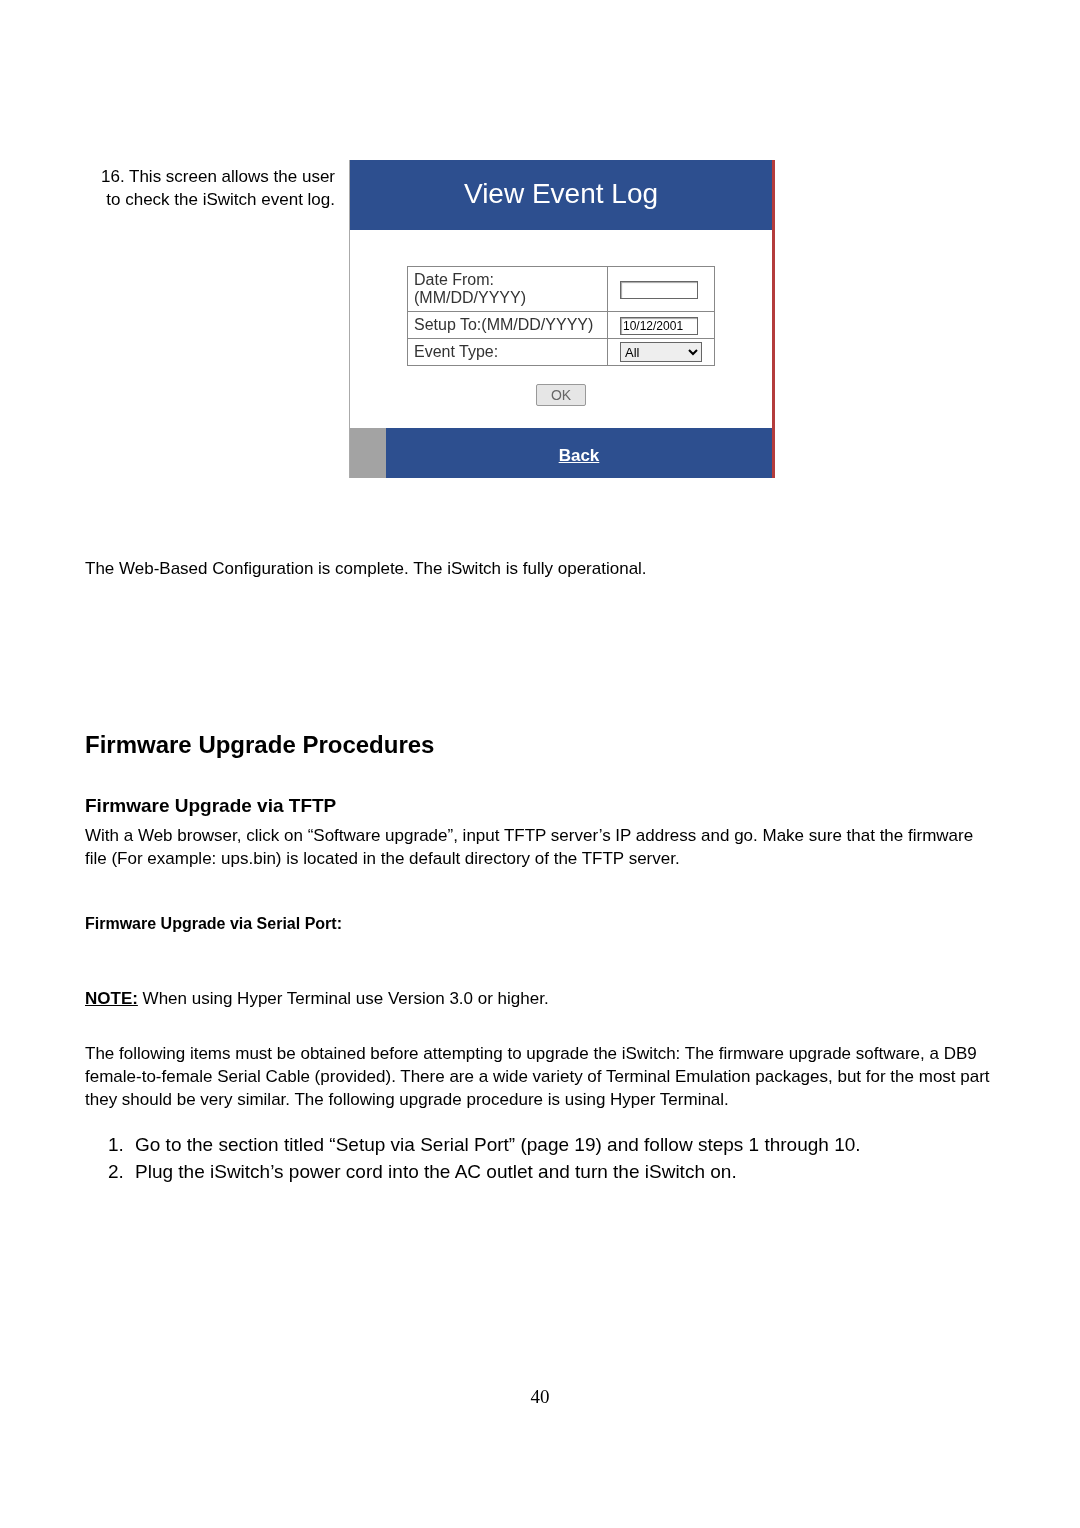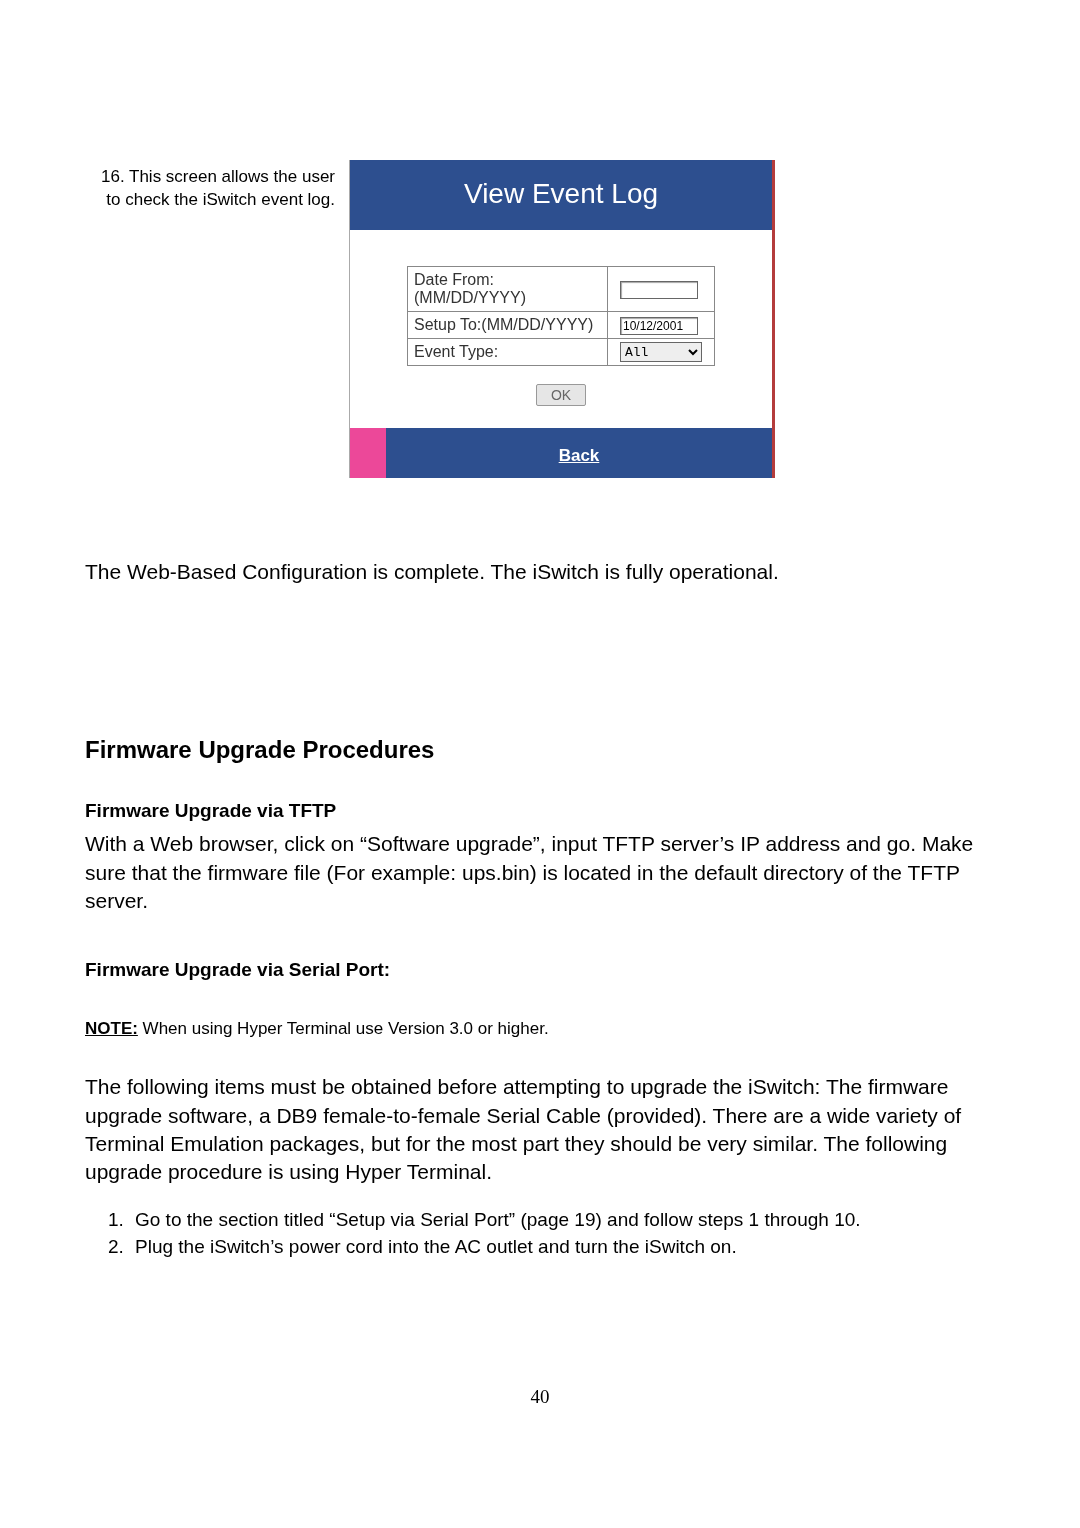--- a/index.html
+++ b/index.html
@@ -23,21 +23,21 @@
     font-size: 17px;
     line-height: 1.35;
     text-align: right;
     padding-top: 6px;
     flex-shrink: 0;
   }
   .panel {
     width: 426px;
     border-left: 1px solid #aaa;
     border-right: 3px solid #b43c3c;
-    background: #ec4899;
+    background: #a3a3a3;
   }
   .panel-header {
     background: #2d4f8f;
     color: #fff;
     font-size: 28px;
     text-align: center;
     padding: 18px 0 20px 0;
     font-family: Arial, sans-serif;
   }
   .panel-body {
@@ -67,21 +67,21 @@
   .txt-input {
     font-family: Arial, sans-serif;
     font-size: 12px;
     width: 78px;
     height: 18px;
     border: 1px solid #666;
     box-shadow: inset 1px 1px 1px rgba(0,0,0,0.35);
     padding-left: 2px;
   }
   .sel {
-    font-family: Liberation Mono, monospace;
+    font-family: Liberation Sans, sans-serif;
     font-size: 13px;
     width: 82px;
     height: 20px;
     background: #eee;
     border: 1px solid #666;
   }
   .ok-row {
     text-align: center;
     padding: 0 0 10px 0;
   }
@@ -102,41 +102,41 @@
     margin-left: 36px;
   }
   .panel-footer a {
     color: #fff;
     font-weight: bold;
     text-decoration: underline;
     font-size: 17px;
     cursor: pointer;
   }
   .body-p {
-    font-size: 21px;
+    font-size: 17px;
     line-height: 1.35;
     margin-bottom: 20px;
   }
   .h1 {
     font-size: 24px;
     font-weight: bold;
     margin-top: 150px;
     margin-bottom: 36px;
   }
   .h2 {
     font-size: 19px;
     font-weight: bold;
     margin-top: 16px;
     margin-bottom: 8px;
   }
   .h2b {
-    font-size: 19px;
+    font-size: 16px;
     font-weight: bold;
     margin-top: 44px;
-    margin-bottom: 38px;
+    margin-bottom: 56px;
   }
   .note-line { font-size: 17px; margin-bottom: 34px; }
   .note-label { font-weight: bold; text-decoration: underline; }
   .ol {
     font-size: 19px;
     line-height: 1.35;
     padding-left: 44px;
     margin-top: 18px;
   }
   .ol li { padding-left: 6px; margin-bottom: 2px; }

